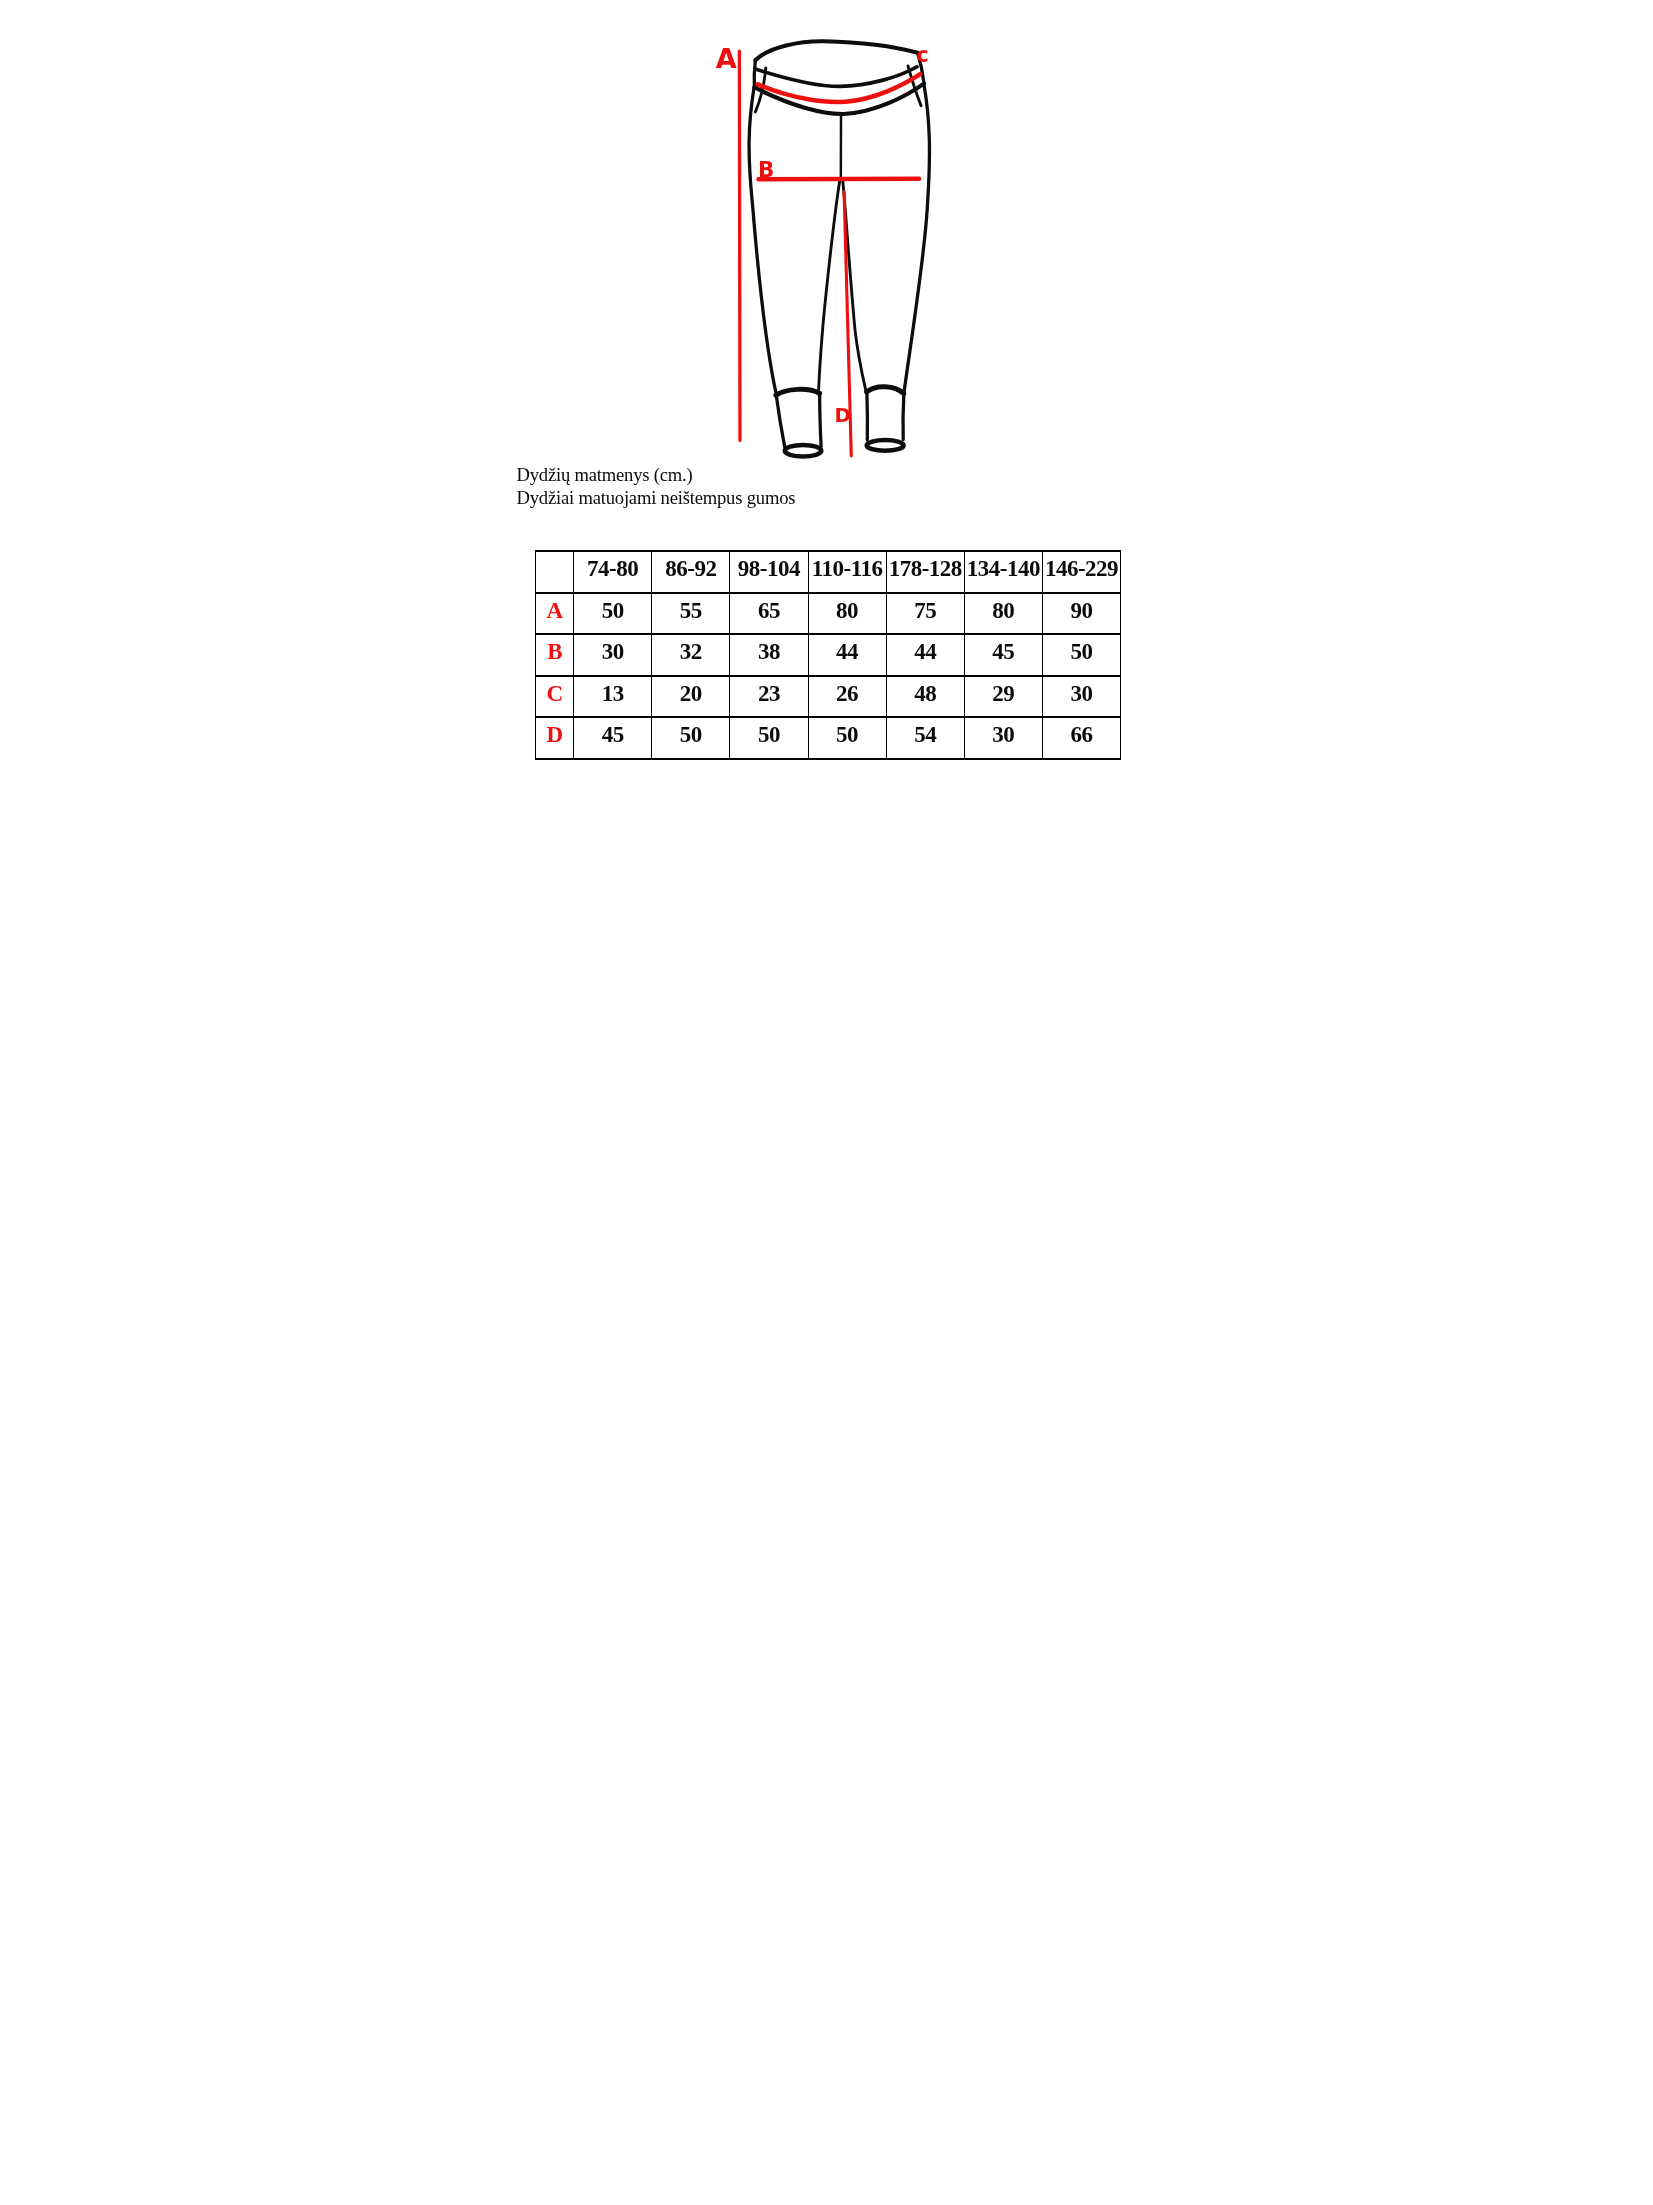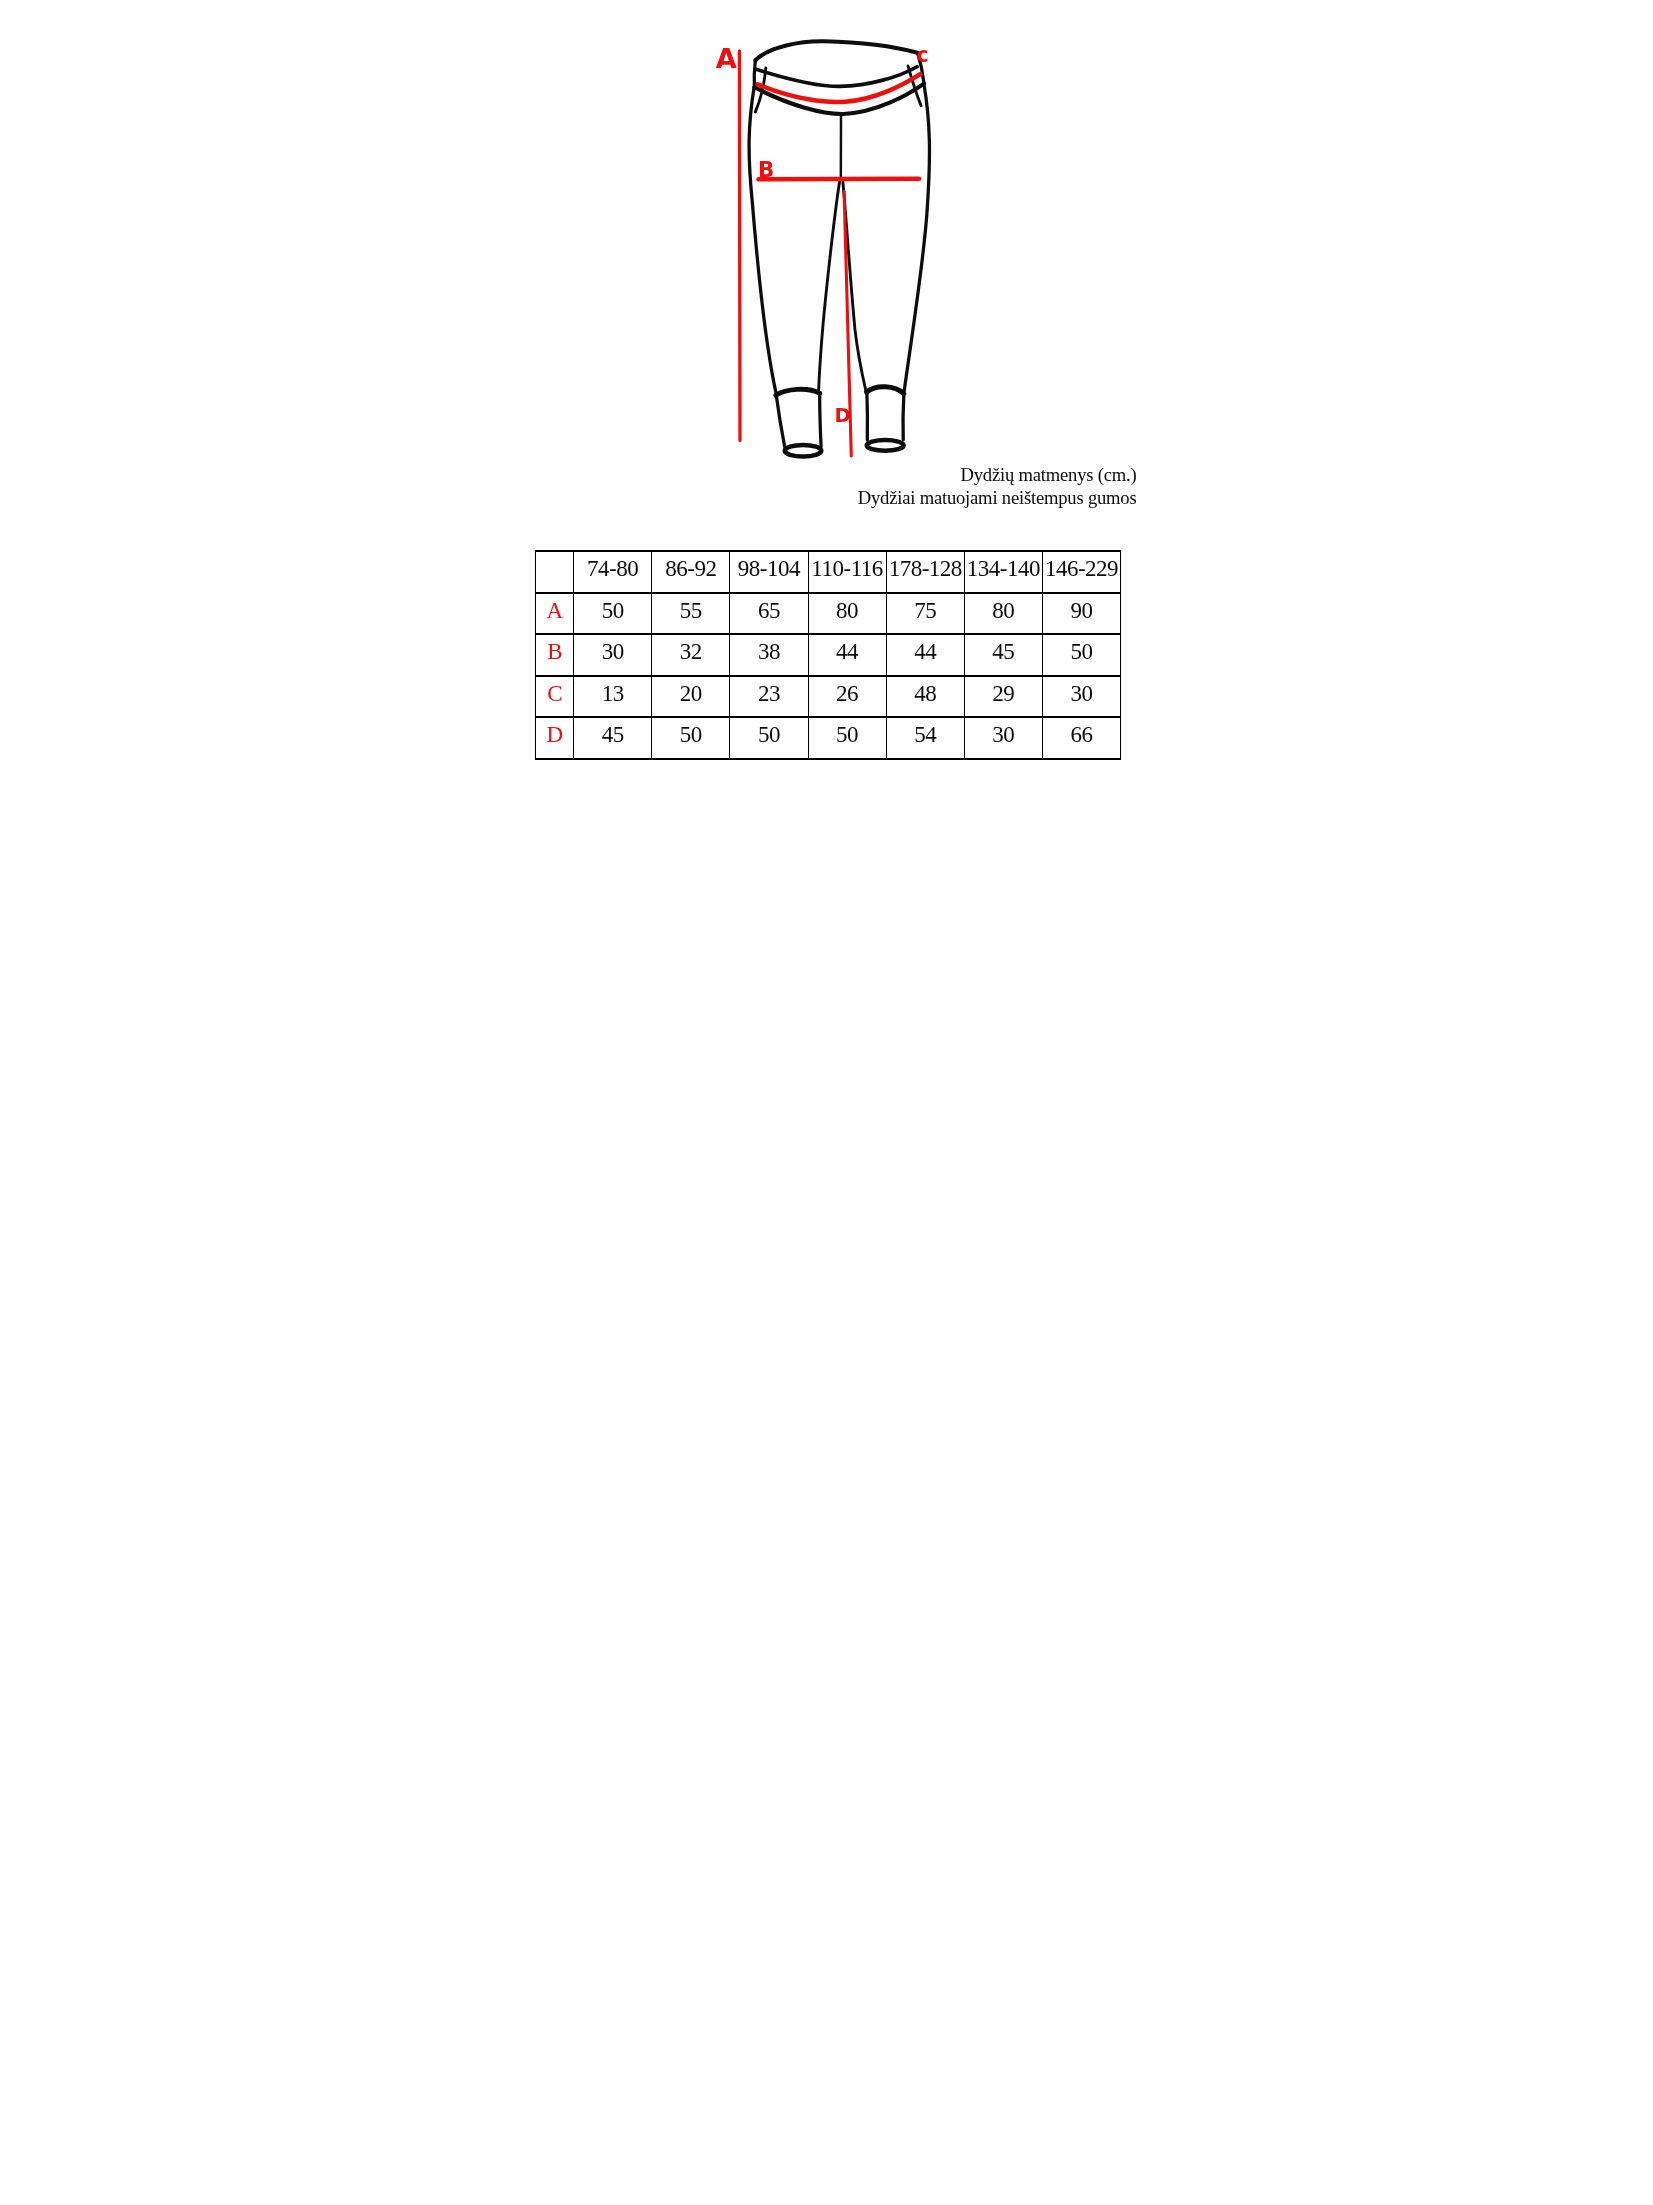--- a/index.html
+++ b/index.html
@@ -9,32 +9,32 @@
   }
   .pants{position:absolute;left:195px;top:38px;width:226px;height:423px;}
   .pants path,.pants ellipse{fill:none;stroke-linecap:round;stroke-linejoin:round;}
   .ink{stroke:var(--ink,#0d0d0d);}
   .red{stroke:var(--accent,#ee0f0f);}
   .red-label{
     fill:var(--accent,#ee0f0f);stroke:none;
     font-family:"DejaVu Sans","Liberation Sans",sans-serif;font-weight:700;
   }
   .title-block{
-    position:absolute;top:463px;left:0;width:100%;text-align:right;
+    position:absolute;top:463px;left:0;width:100%;text-align:left;
     font-size:18.6px;line-height:23px;letter-spacing:-0.2px;color:#0b0b0b;
   }
   .size-table{
     position:absolute;top:550px;left:18.6px;width:586px;
     border-collapse:collapse;table-layout:fixed;
     font-size:23px;letter-spacing:-0.5px;color:#0b0b0b;
   }
   .size-table th,.size-table td{
     border:1.6px solid #000;border-top-width:2.7px;border-bottom-width:2.7px;
     height:34px;text-align:center;vertical-align:middle;
-    font-weight:normal;padding:0 0 5.5px 0;overflow:hidden;
+    font-weight:bold;padding:0 0 5.5px 0;overflow:hidden;
   }
   .size-table .row-label{color:var(--accent,#ee0f0f);}
 </style>
 </head>
 <body>
 
 <div class="canvas">
 
   <svg class="pants" viewBox="0 0 1100 2060" aria-hidden="true">
 

